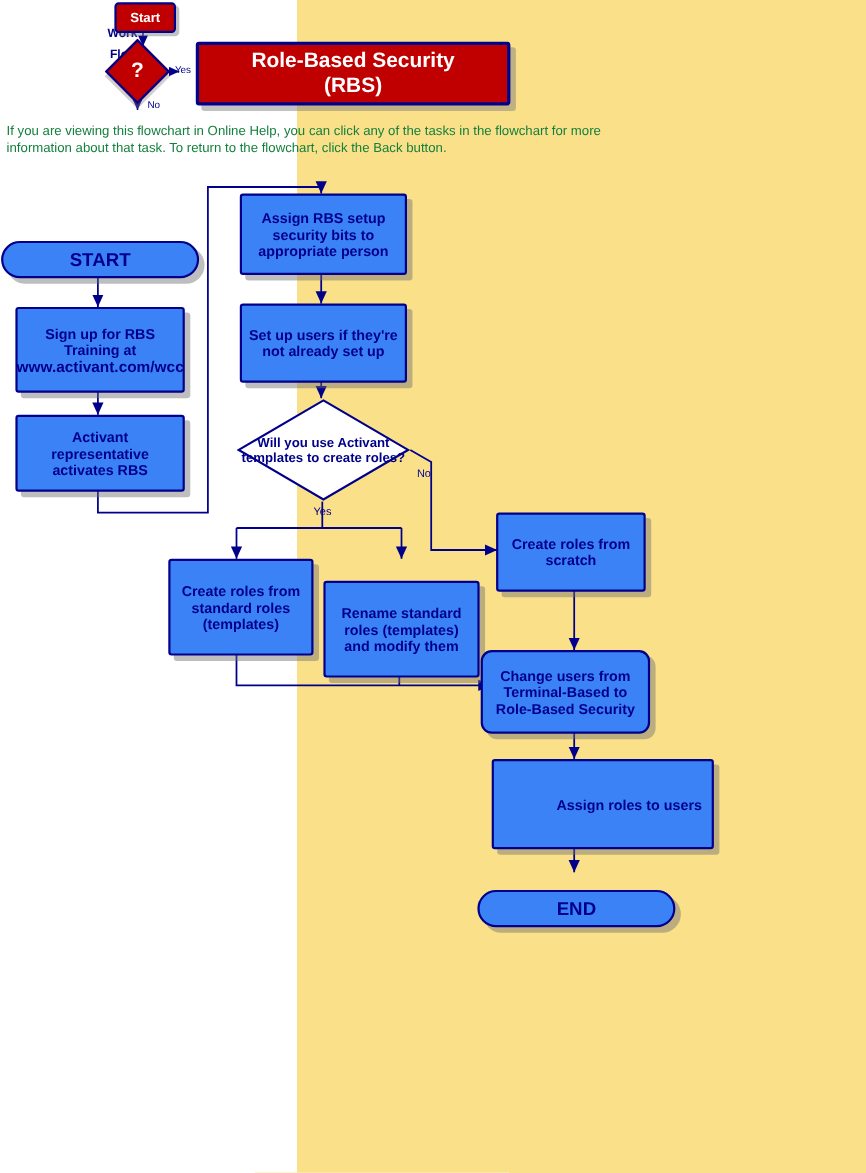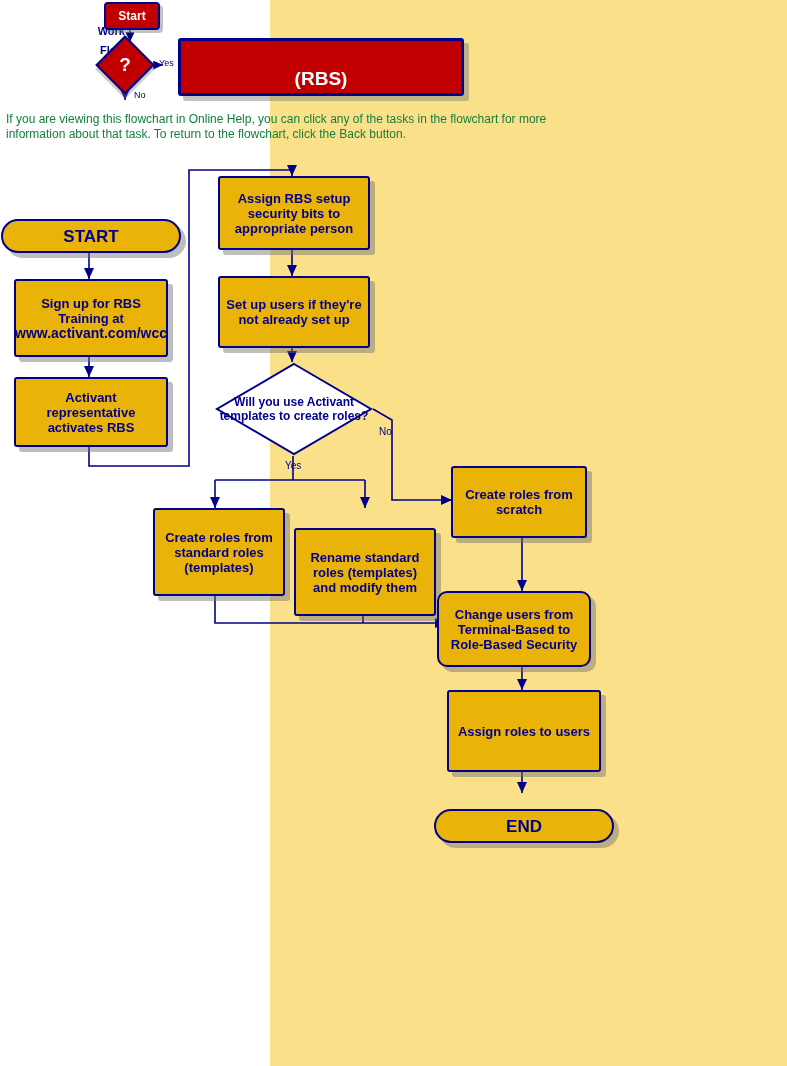--- a/index.html
+++ b/index.html
@@ -50,21 +50,21 @@
   }
 
   
   #intro{
     position:absolute;left:6px;top:112px;width:560px;
     color:#15803d;font-size:12px;line-height:14.5px;font-weight:normal;
   }
 
   
   .node{
-    position:absolute;background:#eab308;border:2px solid #00008b;
+    position:absolute;background:#3b82f6;border:2px solid #00008b;
     color:#00008b;font-weight:bold;font-size:13px;line-height:15px;
     display:flex;align-items:center;justify-content:center;text-align:center;
     box-shadow:5px 5px 0 rgba(110,110,110,.45);
     border-radius:3px;
   }
   .node .inner{padding:0 6px;}
   .terminator{
     border-radius:24px;font-size:17px;
   }
   .sub{font-size:14px;font-weight:bold;display:block;text-align:center;}
@@ -135,21 +135,21 @@
   <span>Flow</span>
 </div>
 <div id="start-box">Start</div>
 <div id="diamond-small"></div>
 <div id="diamond-q">?</div>
 <div class="small-lbl" style="left:159px;top:58px;">Yes</div>
 <div class="small-lbl" style="left:134px;top:90px;">No</div>
 
 <div id="title-banner">
   <div>
-    <br>
+    <span>Role-Based Security</span><br>
     <span>(RBS)</span>
   </div>
 </div>
 
 <div id="intro">If you are viewing this flowchart in Online Help, you can click any of the tasks in the flowchart for more information about that task. To return to the flowchart, click the Back button.</div>
 
 <div class="node terminator" style="left:1px;top:219px;width:176px;height:30px;">
   <span class="inner">START</span>
 </div>
 
@@ -190,19 +190,19 @@
 </div>
 
 <div class="node" style="left:451px;top:466px;width:132px;height:68px;">
   <span class="inner">Create roles from scratch</span>
 </div>
 
 <div class="node" style="left:437px;top:591px;width:150px;height:72px;border-radius:10px;">
   <span class="inner">Change users from Terminal-Based to Role-Based Security</span>
 </div>
 
-<div class="node" style="left:447px;top:690px;width:150px;height:78px;">
+<div class="node" style="left:447px;top:690px;width:150px;height:78px;padding-left:48px;">
   <span class="inner">Assign roles to users</span>
 </div>
 
 <div class="node terminator" style="left:434px;top:809px;width:176px;height:30px;">
   <span class="inner">END</span>
 </div>
 
 </body></html>

